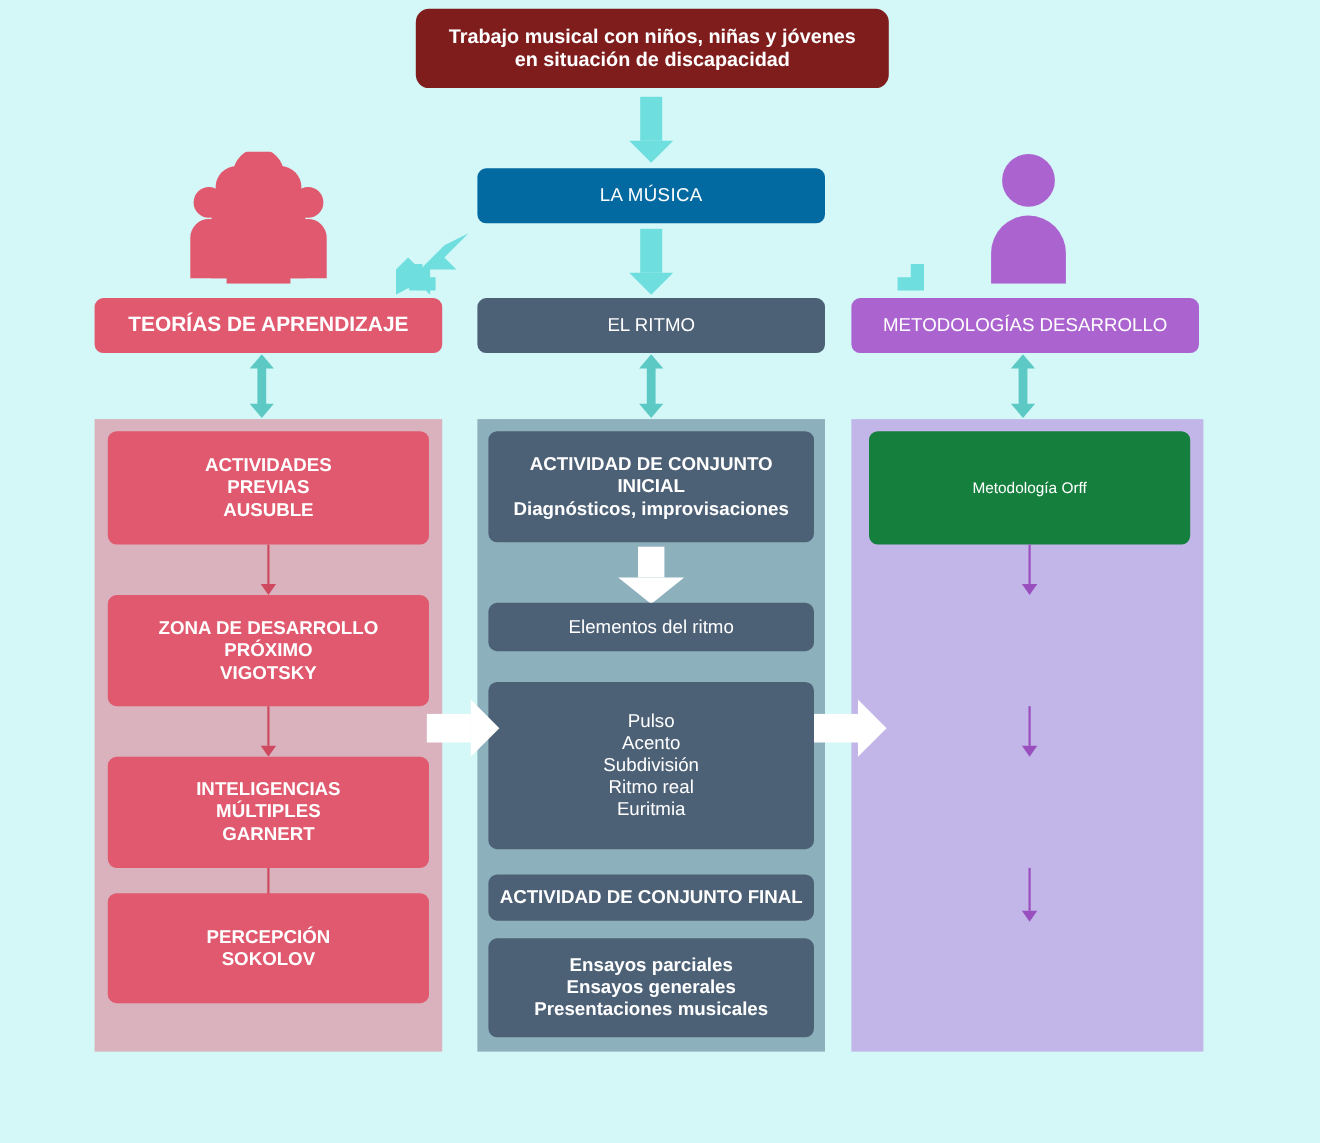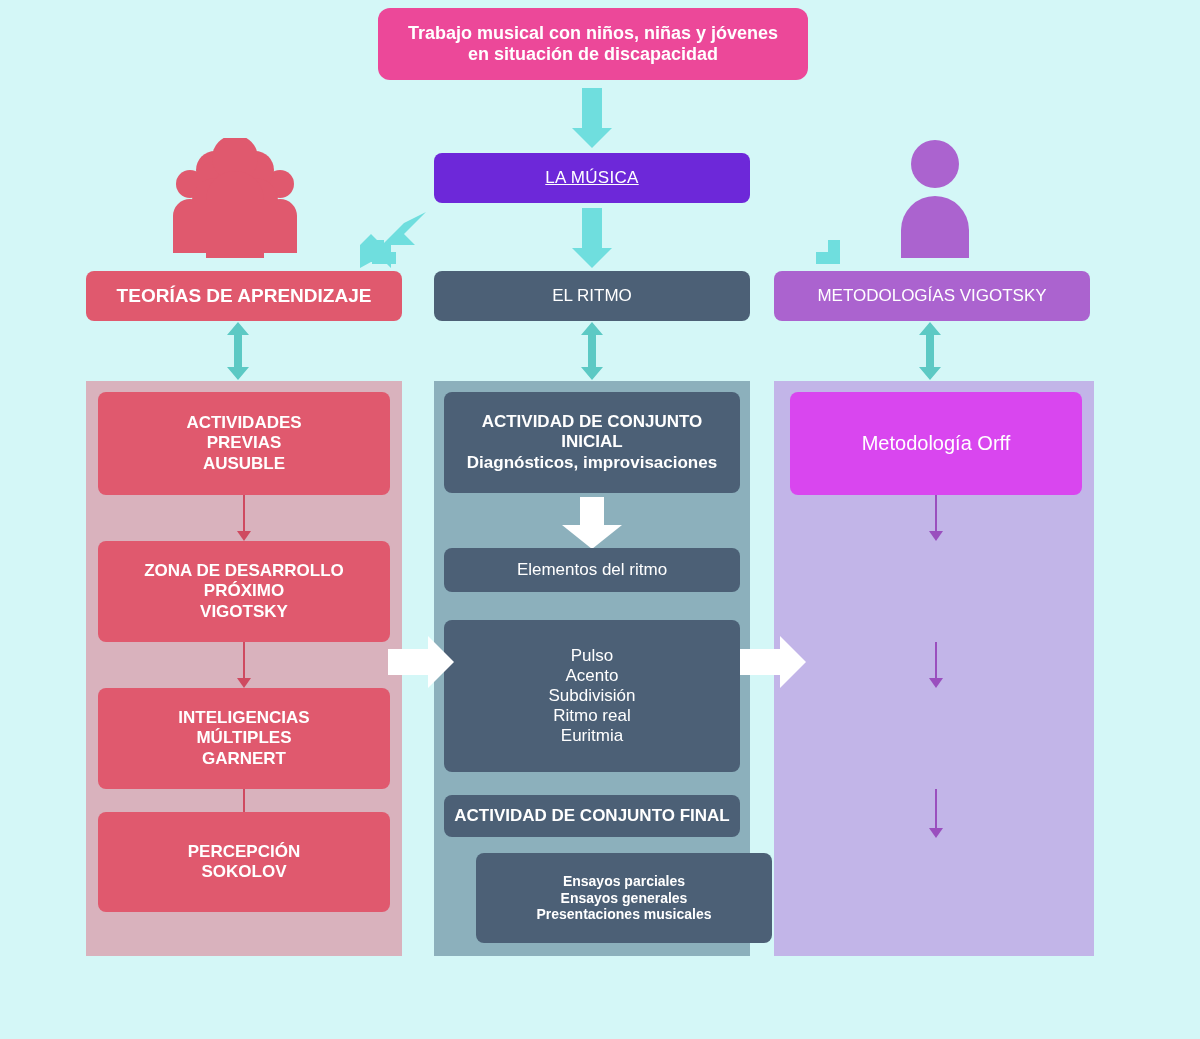--- a/index.html
+++ b/index.html
@@ -21,32 +21,31 @@
     border-radius:8px;
     box-sizing:border-box;
     line-height:1.18;
     white-space:pre-line;
     padding:4px 8px;
   }
 
   
   #title-box{
     left:378px;top:8px;width:430px;height:72px;
-    background:#ec4899;
+    background:#7f1d1d;
     border-radius:12px;
     font-size:18px;font-weight:bold;
   }
 
   
   #musica-box{
     left:434px;top:153px;width:316px;height:50px;
-    background:#6d28d9;
+    background:#0369a1;
     font-size:17px;font-weight:normal;
     letter-spacing:.3px;
-    text-decoration:underline;
   }
 
   
   #hdr-left{
     left:86px;top:271px;width:316px;height:50px;
     background:#e0596e;
     font-size:19px;font-weight:bold;
   }
   #hdr-center{
     left:434px;top:271px;width:316px;height:50px;
@@ -71,24 +70,24 @@
   #l2{top:541px;height:101px;}
   #l3{top:688px;height:101px;}
   #l4{top:812px;height:100px;}
 
   
   .cbox{background:#4c6076;left:444px;width:296px;}
   #c1{top:392px;height:101px;font-size:17px;font-weight:bold;}
   #c2{top:548px;height:44px;font-size:17px;}
   #c3{top:620px;height:152px;font-size:17px;}
   #c4{top:795px;height:42px;font-size:17px;font-weight:bold;}
-  #c5{top:853px;height:90px;font-size:14px;font-weight:bold;margin-left:32px;}
-
-  
-  .rbox{background:#d946ef;left:790px;width:292px;font-size:20px;}
+  #c5{top:853px;height:90px;font-size:17px;font-weight:bold;}
+
+  
+  .rbox{background:#15803d;left:790px;width:292px;font-size:14px;}
   #r1{top:392px;height:103px;}
   #r2{top:541px;height:101px;}
   #r3{top:688px;height:101px;}
   #r4{top:838px;height:92px;}
 
   
   .arrow{position:absolute;}
 
   
   .teal-down{width:40px;}
@@ -197,21 +196,21 @@
     <polygon points="68,0 46,22 57,33 33,33 33,56 22,45 2,56 2,33 13,22 24,33 46,11" fill="#6fdede"></polygon>
     <polygon points="66,4 20,50 20,28 8,40 8,50 20,50 66,4" fill="#6fdede"></polygon>
     <polygon points="64,2 26,40 38,40 38,52 14,52 14,28 26,28 26,40" fill="#6fdede"></polygon>
   </svg>
   <svg class="arrow" id="arrow-diag-right" viewBox="0 0 68 56">
     <polygon points="4,2 42,40 30,40 30,52 54,52 54,28 42,28 42,40" fill="#6fdede"></polygon>
   </svg>
 
   <div class="box" id="hdr-left">TEORÍAS DE APRENDIZAJE</div>
   <div class="box" id="hdr-center">EL RITMO</div>
-  <div class="box" id="hdr-right">METODOLOGÍAS VIGOTSKY</div>
+  <div class="box" id="hdr-right">METODOLOGÍAS DESARROLLO</div>
 
   <svg id="icon-group" viewBox="0 0 140 120">
     <circle cx="25" cy="46" r="14" fill="#e0596e"></circle>
     <path d="M8 115 L8 78 a17 17 0 0 1 34 0 L42 115 Z" fill="#e0596e"></path>
     <circle cx="115" cy="46" r="14" fill="#e0596e"></circle>
     <path d="M98 115 L98 78 a17 17 0 0 1 34 0 L132 115 Z" fill="#e0596e"></path>
     <circle cx="50" cy="32" r="19" fill="#e0596e"></circle>
     <path d="M27 115 L27 63 a23 23 0 0 1 46 0 L73 115 Z" fill="#e0596e"></path>
     <circle cx="90" cy="32" r="19" fill="#e0596e"></circle>
     <path d="M67 115 L67 63 a23 23 0 0 1 46 0 L113 115 Z" fill="#e0596e"></path>

